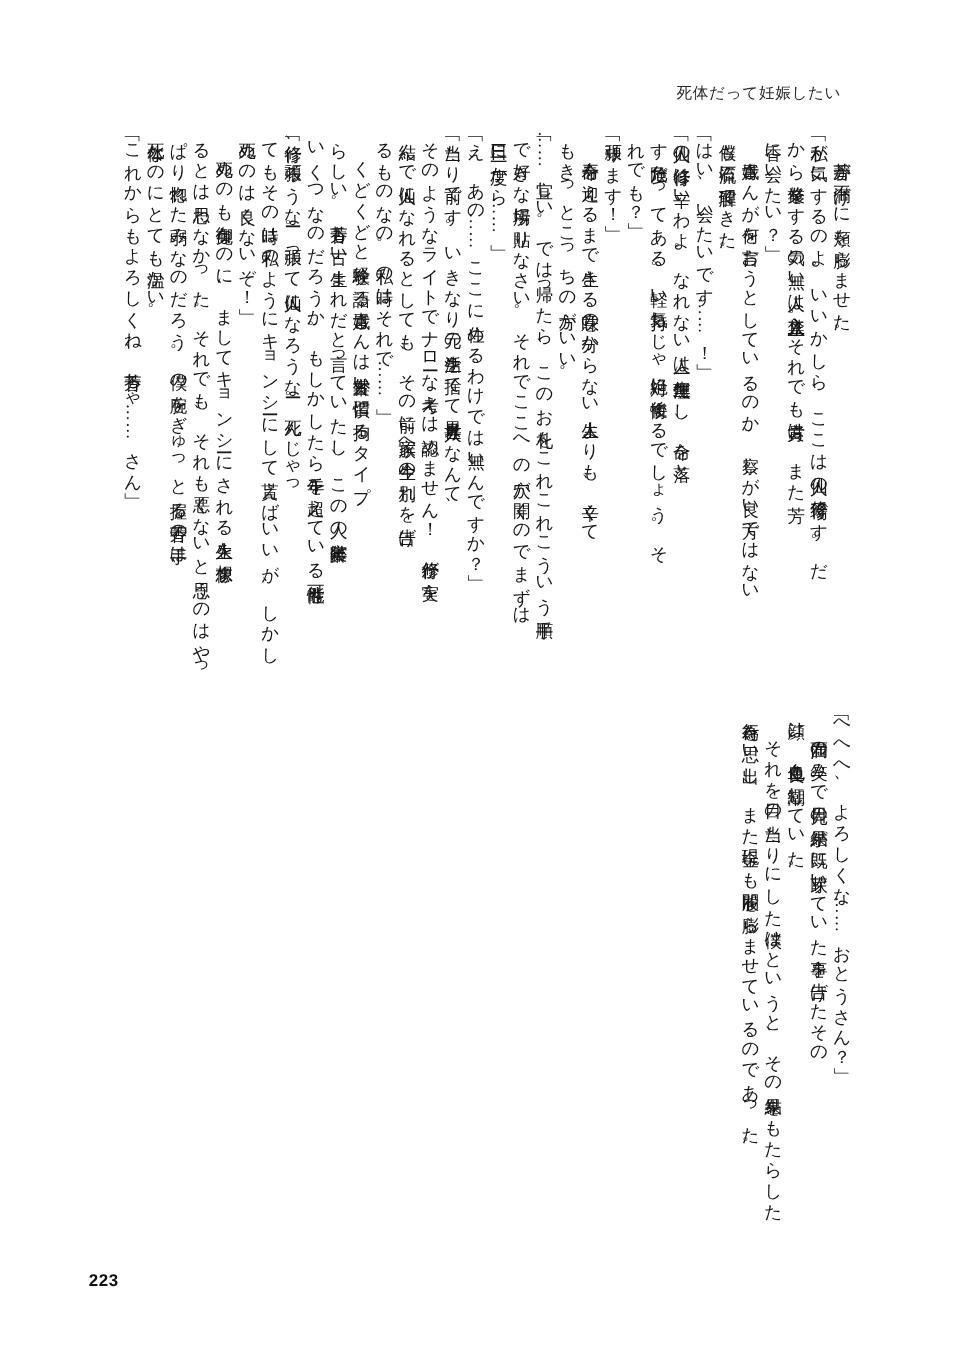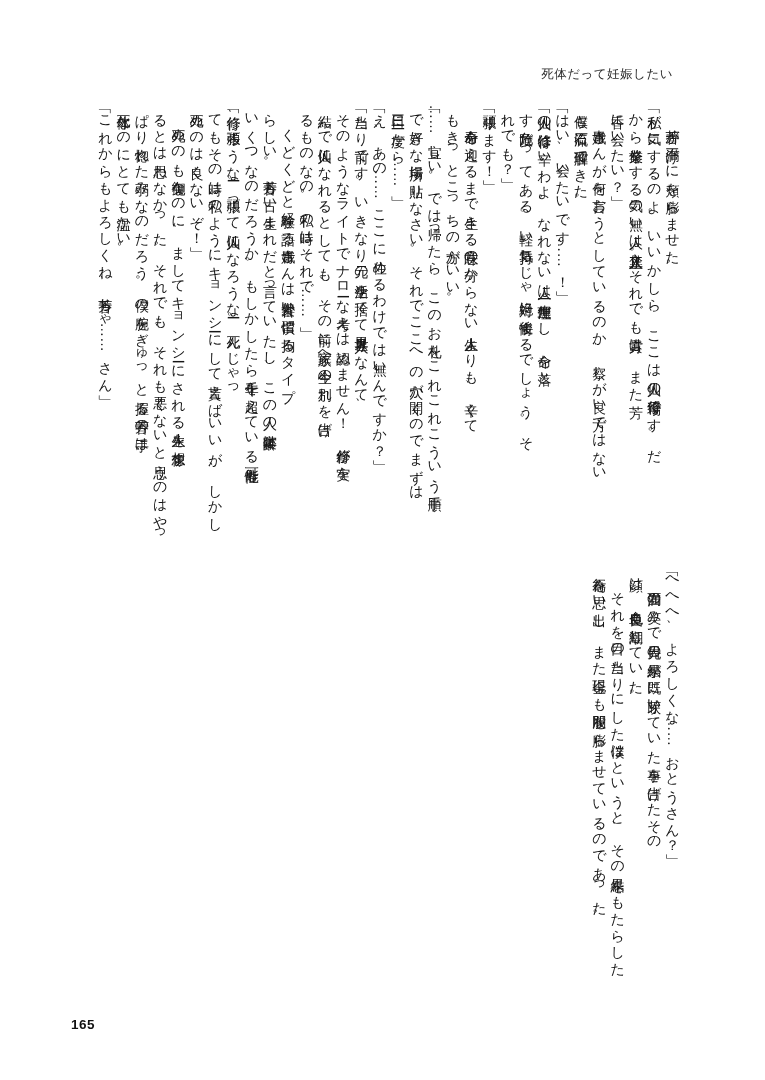--- a/index.html
+++ b/index.html
@@ -100,14 +100,14 @@
     </div>
 
   <div class="dan dan-bottom">
       <div class="tline">「へへへ、よろしくな……おとうさん？」</div>
       <div class="tline">　満面の笑みで先日の結果が既に芽吹いていた事を告げたその</div>
       <div class="tline">顔は、血色良く紅潮していた。</div>
       <div class="tline">　それを目の当たりにした僕はというと、その結果をもたらした</div>
       <div class="tline">行為を思い出し、また現金にも股間を膨らませているのであった。</div>
     </div>
 
-  <div class="page-number">165</div>
+  <div class="page-number">223</div>
 </div>
 
 </body></html>

